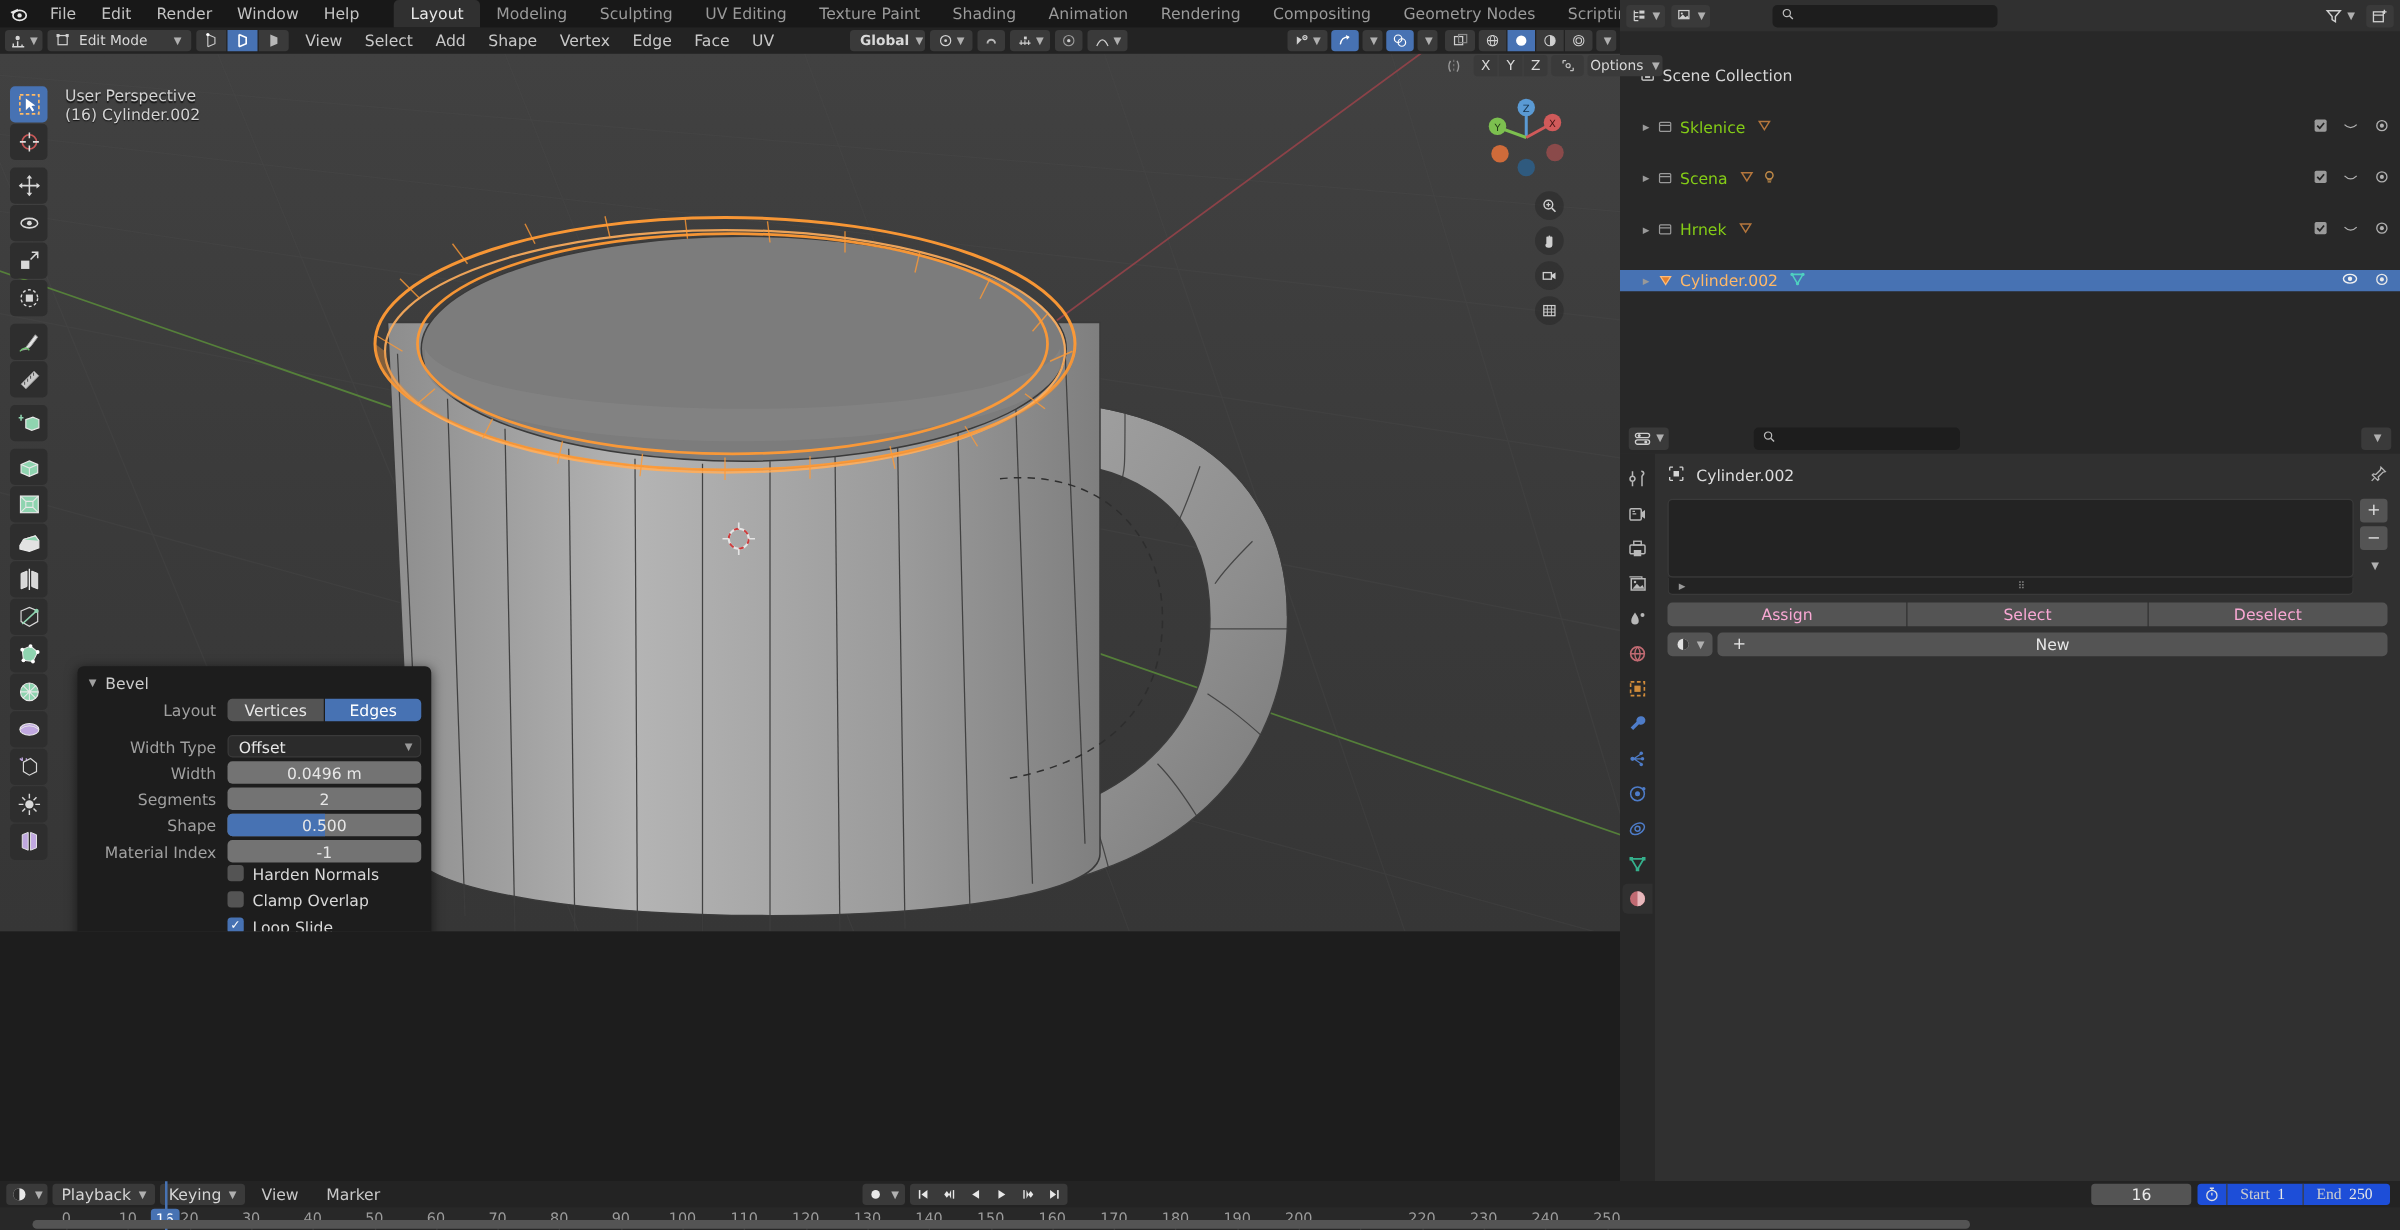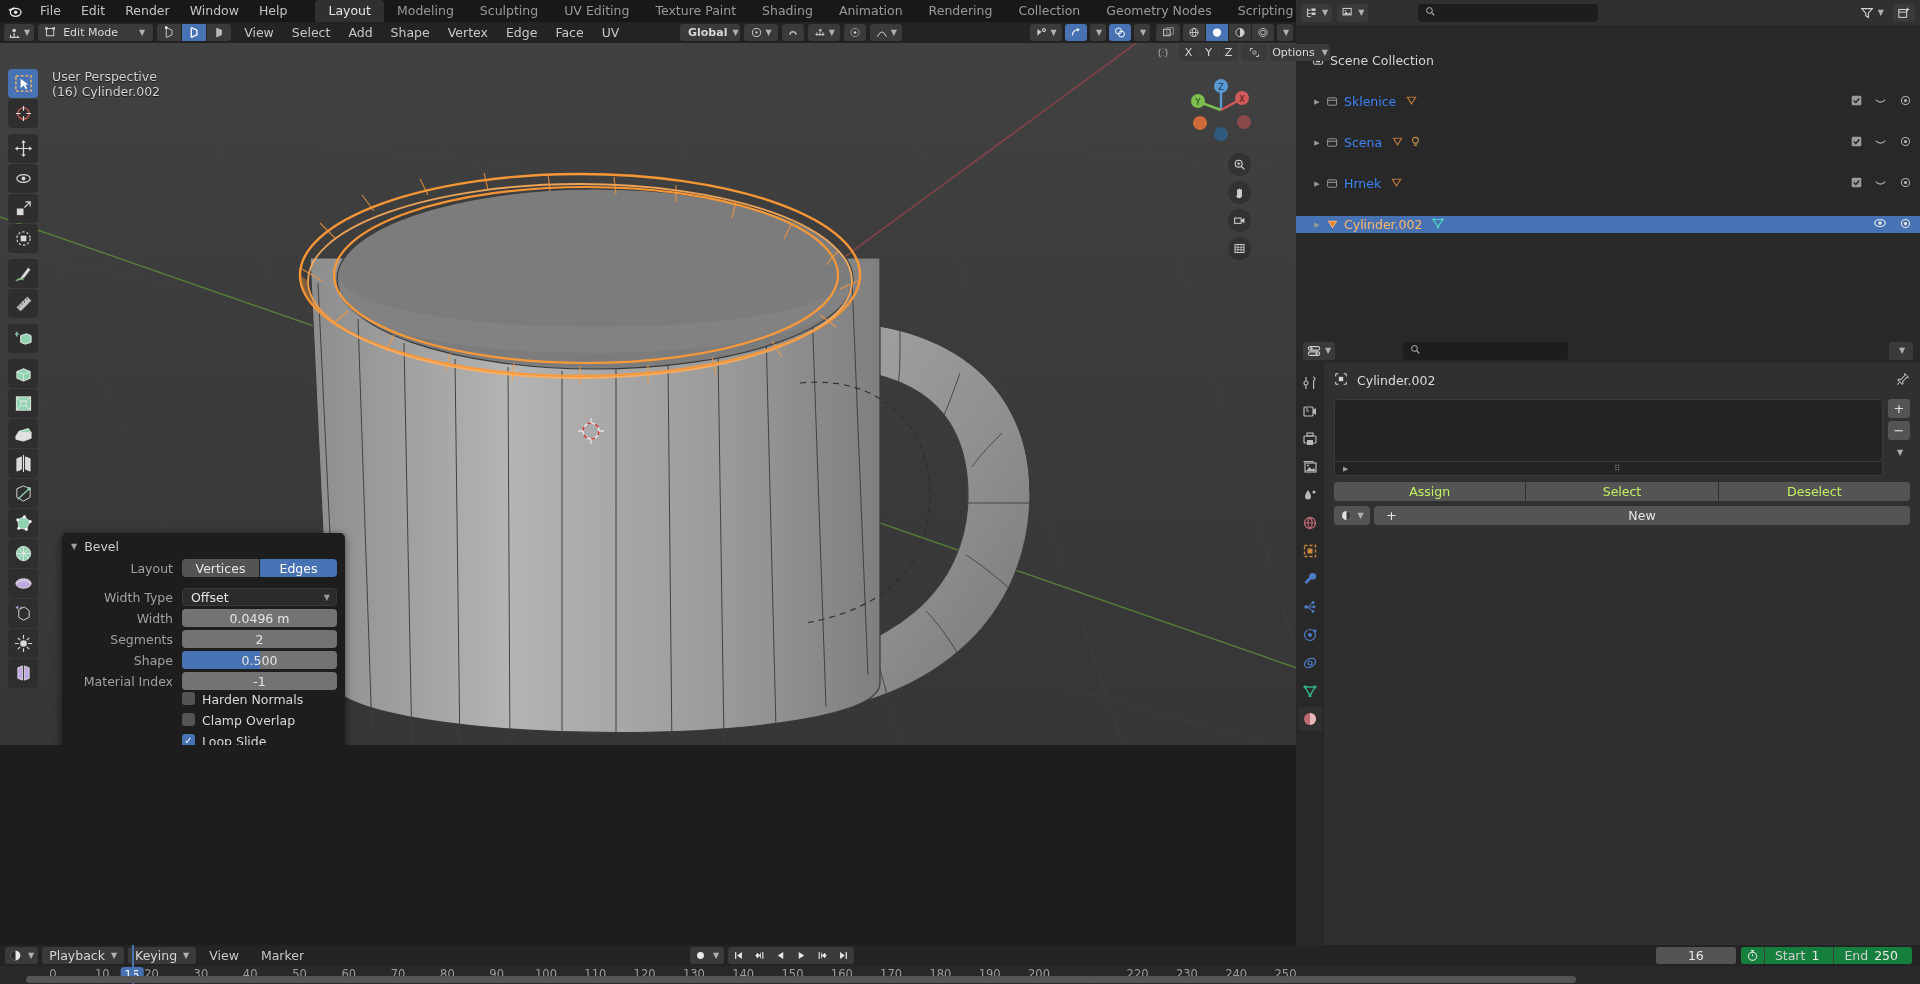--- a/index.html
+++ b/index.html
@@ -93,21 +93,21 @@
   .ol-header { height:25px; background:#303030; display:flex; align-items:center; padding:0 5px; gap:5px; }
   .ol-ib { height:18px; background:#3a3a3a; border-radius:3px; display:flex; align-items:center; justify-content:center; padding:0 4px; gap:2px; color:#d0d0d0; }
   .ol-search { flex:0 0 180px; height:18px; background:#1d1d1d; border-radius:4px; display:flex; align-items:center; padding:0 7px; gap:5px; margin-left:45px; }
   .ol-search input { background:transparent; border:0; outline:none; color:#ddd; font-size:12px; font-family:inherit; width:100%; }
   .ol-spacer { flex:1; }
   .ol-body { padding-top:3px; }
   .ol-row { height:17px; display:flex; align-items:center; font-size:12.5px; position:relative;margin-top:24px; }
   .ol-row.sel { background:#4772b3; }
   .ol-arrow { width:14px; text-align:center; color:#999; font-size:7px; }
   .ol-ico { width:17px; display:flex; align-items:center; justify-content:center; }
-  .ol-label { color:#3b82f6; padding-left:3px; }
+  .ol-label { color:#84cc16; padding-left:3px; }
   .ol-row.sel .ol-label { color:#ffb868; }
   .ol-badges { display:flex; align-items:center; gap:5px; padding-left:9px; }
   .ol-right { position:absolute; right:8px; display:flex; align-items:center; gap:12px; }
 
   
   .props { position:absolute; left:1296px; top:338px; width:624px; height:607px; background:#303030; }
   .pr-header { height:25px; background:#282828; display:flex; align-items:center; padding:0 7px; gap:6px; }
   .pr-search { flex:0 0 165px; height:18px; background:#1d1d1d; border-radius:4px; display:flex; align-items:center; padding:0 7px; gap:5px; margin-left:62px; }
   .pr-search input { background:transparent; border:0; outline:none; color:#ddd; font-size:12px; font-family:inherit; width:100%; }
   .pr-tabs { position:absolute; left:0; top:25px; width:28px; bottom:0; background:#282828; display:flex; flex-direction:column; align-items:center; padding-top:8px; gap:4px; }
@@ -116,40 +116,40 @@
   .pr-tab svg { width:16px; height:16px; }
   .pr-body { position:absolute; left:28px; top:25px; right:0; bottom:0; padding:6px 10px; }
   .pr-title { display:flex; align-items:center; height:22px; gap:9px; font-size:12.5px; color:#dcdcdc; }
   .pr-pin { margin-left:auto; color:#b5b5b5; }
   .slot-wrap { display:flex; gap:5px; margin-top:8px; }
   .slot-list { flex:1; height:63px; background:#232323; border:1px solid #3a3a3a; border-radius:4px; }
   .slot-side { width:22px; display:flex; flex-direction:column; gap:3px; }
   .slot-side div { height:19px; background:#545454; border-radius:3px; display:flex; align-items:center; justify-content:center; color:#e0e0e0; font-size:13px; }
   .slot-foot { height:14px; background:#232323; border:1px solid #3a3a3a; border-top:0; border-radius:0 0 4px 4px; display:flex; align-items:center; padding-left:8px; color:#888; font-size:8px; gap:5px; margin-right:27px;}
   .abtns { display:flex; gap:1px; margin-top:6px; }
-  .abtns > div { flex:1; height:19px; background:#545454; display:flex; align-items:center; justify-content:center; font-size:12.5px; color:#bef264; }
+  .abtns > div { flex:1; height:19px; background:#545454; display:flex; align-items:center; justify-content:center; font-size:12.5px; color:#f9a8d4; }
   .abtns > div:first-child { border-radius:4px 0 0 4px; }
   .abtns > div:last-child { border-radius:0 4px 4px 0; }
   .newrow { display:flex; gap:4px; margin-top:5px; align-items:center; }
   .newrow .mdrop { width:36px; height:19px; background:#545454; border-radius:4px; display:flex; align-items:center; justify-content:center; gap:2px; }
   .newrow .nbtn { flex:1; height:19px; background:#545454; border-radius:4px; display:flex; align-items:center; justify-content:center; position:relative; font-size:12.5px; color:#e6e6e6; }
   .newrow .nbtn .plus { position:absolute; left:12px; font-size:13px; }
 
   
   .timeline { position:absolute; left:0; top:945px; width:1920px; height:39px; background:#282828; }
   .tl-header { height:21px; background:#232323; display:flex; align-items:center; padding-left:5px; gap:4px; }
   .tl-mbtn { height:17px; background:#3a3a3a; border-radius:3px; display:flex; align-items:center; padding:0 7px; gap:4px; font-size:12.5px; color:#d5d5d5; }
   .tl-mi { padding:0 9px; height:21px; line-height:21px; font-size:12.5px; color:#c8c8c8; }
   .tl-center { position:absolute; left:690px; top:2px; display:flex; align-items:center; gap:4px; }
   .tl-rec { height:17px; background:#3a3a3a; border-radius:3px; display:flex; align-items:center; padding:0 5px; gap:5px; }
   .tl-nav { height:17px; background:#3a3a3a; border-radius:3px; display:flex; align-items:center; }
   .tl-nav > div { width:21px; height:17px; display:flex; align-items:center; justify-content:center; color:#e0e0e0; font-size:9px; }
   .tl-right { position:absolute; right:8px; top:2px; display:flex; align-items:center; gap:5px; }
   .tl-frame { width:80px; height:17px; background:#545454; border-radius:3px; display:flex; align-items:center; justify-content:center; font-size:12.5px; color:#e8e8e8; }
-  .tl-range { height:17px; background:#15803d; border-radius:3px; display:flex; align-items:center; font-size:12.5px; color:#e8e8e8; }
+  .tl-range { height:17px; background:#1d4ed8; border-radius:3px; display:flex; align-items:center; font-size:12.5px; color:#e8e8e8;font-family:Liberation Serif, serif; }
   .tl-range .lb { padding:0 6px 0 10px; color:#cfcfcf; }
   .tl-range .vv { padding-right:14px; }
   .tl-range .sep { width:1px; height:17px; background:#3d3d3d; }
   .tl-ruler { position:absolute; left:0; top:21px; width:1920px; height:18px; background:#282828; }
   .tl-tick { position:absolute; top:1px; font-size:11.5px; color:#9c9c9c; transform:translateX(-50%); }
   .tl-mark { position:absolute; top:15px; width:1px; height:5px; background:#3a3a3a; }
   .tl-cur { position:absolute; top:0px; height:39px; width:2px; background:#4772b3; }
   .tl-curlab { position:absolute; top:1px; height:15px; background:#4772b3; border-radius:3px; color:#fff; font-size:11.5px; display:flex; align-items:center; justify-content:center; padding:0 4px; transform:translateX(-50%); }
   .tl-scroll { position:absolute; left:26px; bottom:1px; height:7px; background:#545454; border-radius:4px; }
 </style>
@@ -174,21 +174,21 @@
 
     <div class="wsp-tabs">
       <div class="wsp-tab active">Layout</div>
       <div class="wsp-tab">Modeling</div>
       <div class="wsp-tab">Sculpting</div>
       <div class="wsp-tab">UV Editing</div>
       <div class="wsp-tab">Texture Paint</div>
       <div class="wsp-tab">Shading</div>
       <div class="wsp-tab">Animation</div>
       <div class="wsp-tab">Rendering</div>
-      <div class="wsp-tab">Collection</div>
+      <div class="wsp-tab">Compositing</div>
       <div class="wsp-tab">Geometry Nodes</div>
       <div class="wsp-tab">Scripting</div>
       <div class="wsp-add">+</div>
     </div>
 
     <div class="topbar-right">
       <div class="tb-field">
         <div class="tb-icobtn">
           <svg width="13" height="13" viewBox="0 0 16 16">
               <path d="M6 2c-1.5 2.5-3 4.5-3 7a3.2 3.2 0 0 0 6.4 0c0-2.5-1.9-4.5-3.4-7z" fill="#d5d5d5"></path>

